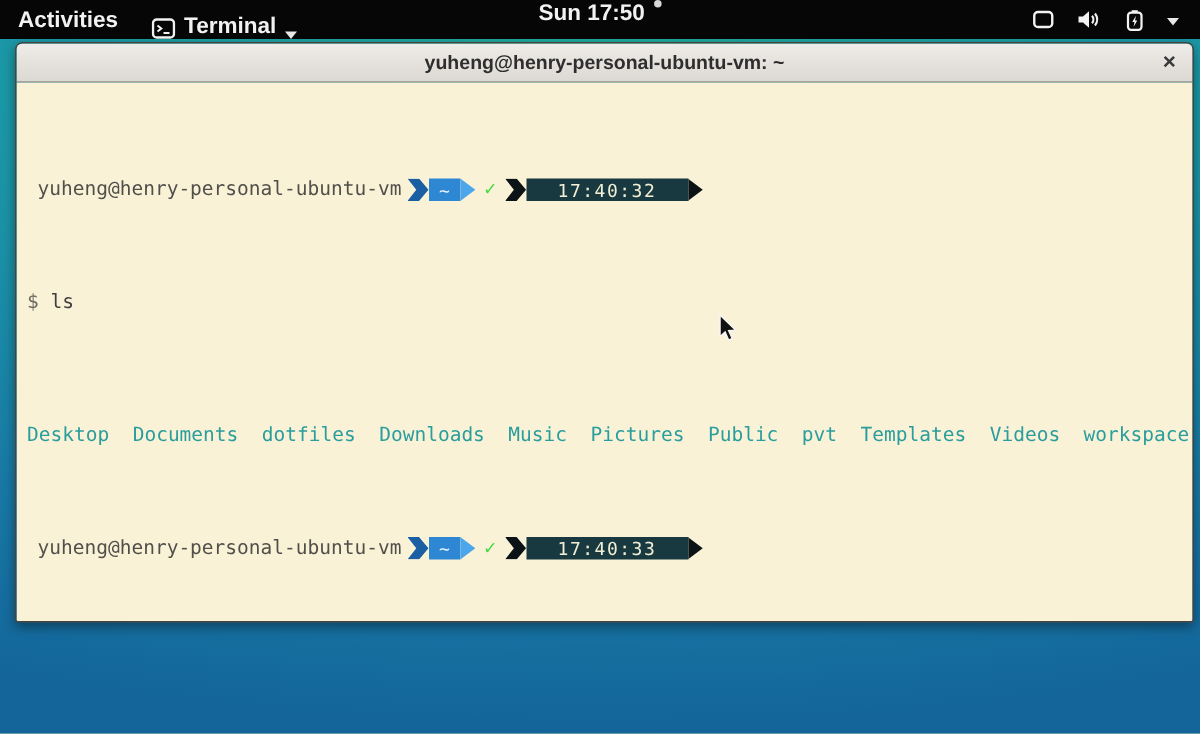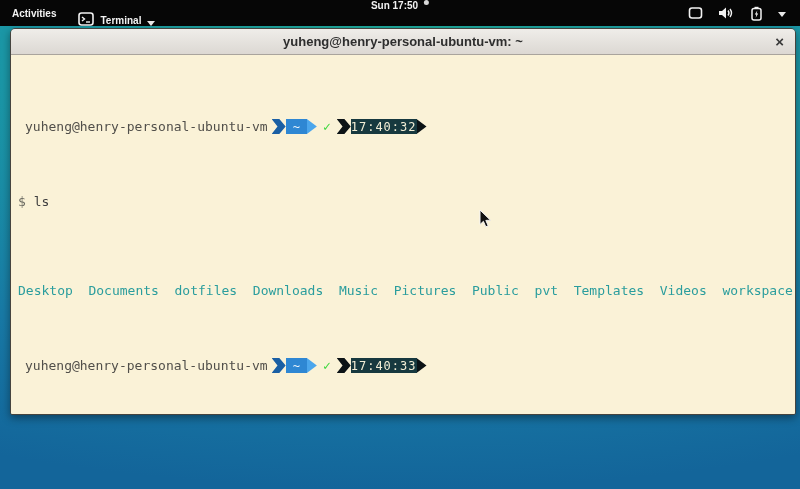--- a/index.html
+++ b/index.html
@@ -5,21 +5,21 @@
   * { margin:0; padding:0; box-sizing:border-box; }
   html,body { width:800px; height:489px; overflow:hidden; }
   body { font-family:"Liberation Sans", sans-serif; position:relative; background:#136a9b; }
 
   .screen { position:absolute; inset:0; }
 
   
   .top-bar {
     position:absolute; top:0; left:0; width:800px; height:26px;
     background:#060606; color:#f2f2f2; display:flex; align-items:center;
-    font-size:10px; font-weight:700; z-index:30;
+    font-size:15px; font-weight:700; z-index:30;
   }
   .tb-left { display:flex; align-items:center; height:100%; }
   .activities { padding:0 12px; height:100%; display:flex; align-items:center; cursor:default; }
   .app-menu { display:flex; align-items:flex-end; gap:6px; padding:0 10px; height:100%; }
   .term-icon svg, .tray-icon svg { display:block; }
   .caret { width:0; height:0; border-left:4px solid transparent; border-right:4px solid transparent; border-top:5px solid #e8e8e8; margin-top:2px; }
   .tb-center { position:absolute; left:50%; top:0; transform:translateX(-50%); height:100%; display:flex; align-items:flex-start; gap:6px; }
   .notif-dot { width:5px; height:5px; border-radius:50%; background:#d8d8d8; display:inline-block; }
   .tb-right { margin-left:auto; display:flex; align-items:center; gap:15px; padding-right:14px; height:100%; }
 
@@ -57,21 +57,21 @@
 
   
   .pl-wrap { display:inline-flex; align-items:center; height:15px; margin-left:4px; }
   .pl-chevron { width:14px; height:15px; clip-path:polygon(0 0, 55% 0, 100% 50%, 55% 100%, 0 100%, 42% 50%); }
   .pl-tip { width:10px; height:15px; clip-path:polygon(0 0, 100% 50%, 0 100%); }
   .c-darkblue { background:#1a5fa4; }
   .c-lightblue { background:#4ba6ec; }
   .c-black { background:#0c1316; }
   .pl-body { height:15px; display:inline-flex; align-items:center; }
   .cwd-seg { background:#2e87d3; color:#eaf3fb; padding:0 7px; font-size:12px; }
-  .time-seg { background:#17393f; color:#f3eed6; padding:0 0; font-size:12px; letter-spacing:1px; }
+  .time-seg { background:#17393f; color:#f3eed6; padding:0 21px; font-size:12px; letter-spacing:1px; }
   .check { color:#3ed83e; font-weight:700; margin:0 6px; font-size:13px; }
 
   .prompt-symbol { color:#6b6b62; }
   .cmd-text { color:#404040; }
   .ls-line { color:#2a9d9d;margin-top:14px; }
 
   
   .mouse { position:absolute; left:479px; top:209px; z-index:40; }
 </style>
 </head>

